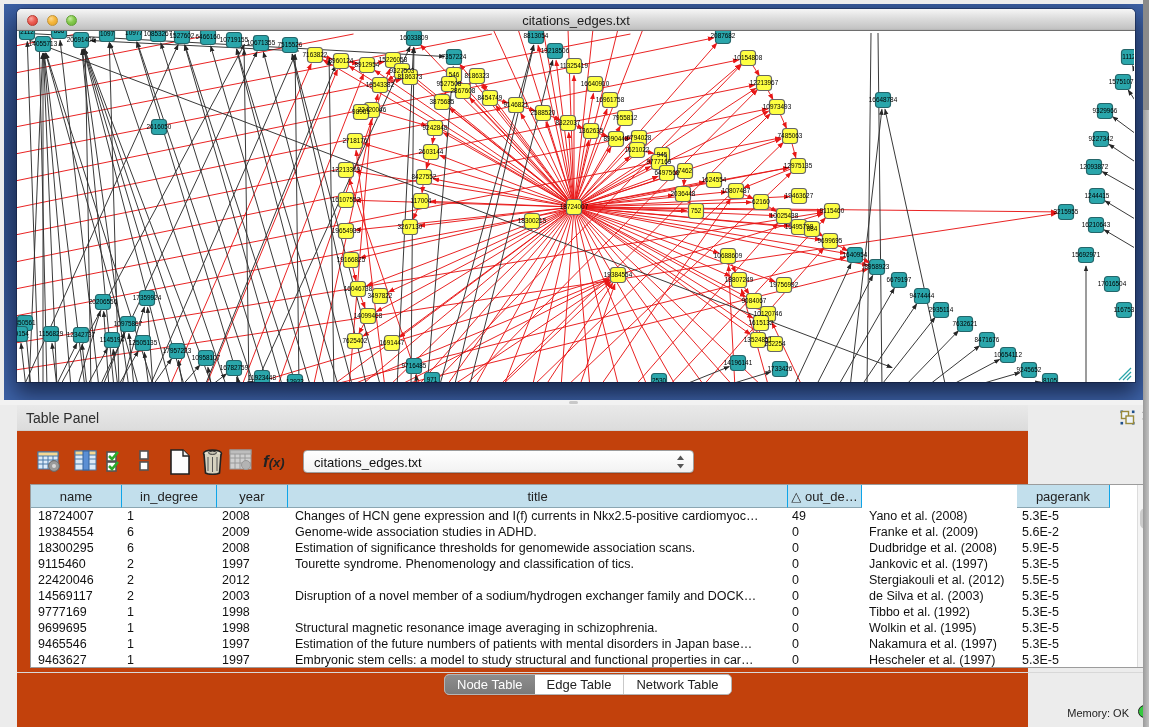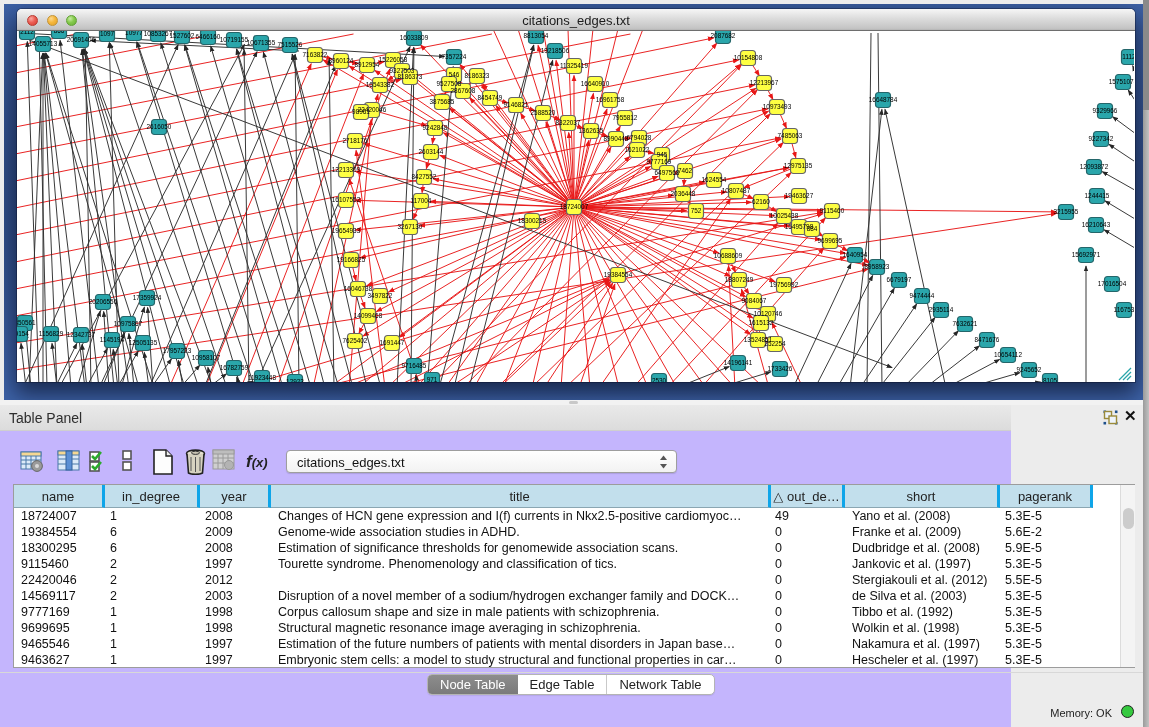--- a/index.html
+++ b/index.html
@@ -16,34 +16,34 @@
 #tl1{left:9.5px;background:radial-gradient(circle at 35% 30%,#f9a9a2,#ec5f55 45%,#d33b2f);border:0.5px solid #b93a30}
 #tl2{left:29.5px;background:radial-gradient(circle at 35% 30%,#fcd88e,#f6b73c 45%,#dfa02b);border:0.5px solid #c39334}
 #tl3{left:49px;background:radial-gradient(circle at 35% 30%,#c7eca4,#85ca4c 45%,#66ae35);border:0.5px solid #61a136}
 #canvas{position:absolute;left:0;top:22px;width:1117px;height:351px;background:#fff;overflow:hidden}
 #net{position:absolute;left:0;top:0}
 .nl{font-size:6.4px;fill:#000;text-anchor:middle;font-family:"Liberation Sans",sans-serif}
 line.r{stroke:#e81717;stroke-width:0.95}
 line.b{stroke:#2e2e2e;stroke-width:0.95}
 #divider{position:absolute;left:0;top:400px;width:1149px;height:5px;background:#f2f2f2}
 #divider:after{content:"";position:absolute;left:569px;top:1px;width:9px;height:3px;background:#c8c8c8;border-radius:2px}
-#tpanel{position:absolute;left:0;top:405px;width:1011px;height:322px;background:#c4b5fd}
+#tpanel{position:absolute;left:17px;top:405px;width:1011px;height:322px;background:#c2410c}
 #tphead{position:absolute;left:0;top:0;width:100%;height:26px;background:linear-gradient(#e9e9e9,#dcdcdc);border-bottom:1px solid #cfcfcf}
 #tphead span{position:absolute;left:9px;top:5px;font-size:14px;color:#2e2e2e}
 #floatic{position:absolute;left:1102px;top:4px}
 #closex{position:absolute;left:1124px;top:2px;font-size:15px;font-weight:bold;color:#111}
 .tbi{position:absolute;top:44px}
 .fx{position:absolute;left:246px;top:47px;font-size:17px;font-style:italic;font-weight:bold;color:#222}
 .fx i{font-size:13px;font-weight:bold}
 #combo{position:absolute;left:286px;top:45px;width:391px;height:23px;background:linear-gradient(#ffffff,#f2f2f2);
  border:1px solid #9e9e9e;border-radius:4px;box-shadow:0 1px 1px rgba(0,0,0,0.12)}
 #combo span{position:absolute;left:10px;top:4px;font-size:13px;color:#111}
 #tableview{position:absolute;left:13px;top:79px;width:1122px;height:184px;background:#fff;border:1px solid #9c9c9c}
 #thead{position:absolute;left:0;top:0;height:23px;width:1106px;background:#fff}
-#thead span{position:absolute;top:0;padding-top:4px;font-size:13px;color:#222;text-align:center;border-right:3px solid #0ea5e9;border-bottom:1px solid #8aa6b2;height:23px;background:#c2dfec}
+#thead span{position:absolute;top:0;padding-top:4px;font-size:13px;color:#222;text-align:center;border-right:1px solid #0ea5e9;border-bottom:1px solid #8aa6b2;height:23px;background:#c2dfec}
 #tbody{position:absolute;left:0;top:23px;width:1106px;height:160px;overflow:hidden}
 .trow{position:relative;height:16px;width:100%}
 .trow span{position:absolute;top:1px;font-size:12.5px;color:#111;white-space:nowrap;overflow:hidden}
 .c1{left:7px;width:85px}.c2{left:96px;width:88px}.c3{left:191px;width:64px}
 .c4{left:264px;width:492px}.c5{left:761px;width:66px}.c6{left:838px;width:150px}.c7{left:991px;width:98px}
 #tsb{position:absolute;left:1106px;top:0;width:15px;height:182px;background:#f4f4f4;border-left:1px solid #dcdcdc}
 #tsb div{position:absolute;left:2px;top:23px;width:11px;height:21px;background:#ccc;border-radius:6px}
 #tabsline{position:absolute;left:0;top:267px;width:1143px;height:1px;background:#d8d8d8}
 #tabs{position:absolute;left:427px;top:269px;height:21px;border:1px solid #b4b4b4;border-radius:5px;overflow:hidden;background:#fff;box-shadow:0 1px 1px rgba(0,0,0,0.08)}
 #tabs span{display:inline-block;height:21px;line-height:20px;font-size:13px;color:#222;padding:0 12px;vertical-align:top}
@@ -699,21 +699,20 @@
         <path d="M4.5 13.5 L8 9 L1 9 z" fill="#555"></path>
 </svg>
     </div>
 <div id="tableview">
 <div id="thead">
 <span style="left:0;width:91px">name</span>
 <span style="left:91px;width:95px">in_degree</span>
 <span style="left:186px;width:71px">year</span>
 <span style="left:257px;width:500px">title</span>
 <span style="left:757px;width:74px">△ out_de…</span>
-<span style="left:831px;width:155px">short</span>
 <span style="left:986px;width:93px">pagerank</span>
 </div>
 <div id="tbody">
 <div class="trow">
           <span class="c1">18724007</span>
           <span class="c2">1</span>
           <span class="c3">2008</span>
           <span class="c4">Changes of HCN gene expression and I(f) currents in Nkx2.5-positive cardiomyoc…</span>
           <span class="c5">49</span>
           <span class="c6">Yano et al. (2008)</span>
@@ -760,32 +759,31 @@
           <span class="c3">2003</span>
           <span class="c4">Disruption of a novel member of a sodium/hydrogen exchanger family and DOCK…</span>
           <span class="c5">0</span>
           <span class="c6">de Silva et al. (2003)</span>
           <span class="c7">5.3E-5</span>
         </div>
 <div class="trow">
           <span class="c1">9777169</span>
           <span class="c2">1</span>
           <span class="c3">1998</span>
-          <span class="c4">Corpus callosum shape and size in male patients with schizophrenia.</span>
           <span class="c5">0</span>
           <span class="c6">Tibbo et al. (1992)</span>
           <span class="c7">5.3E-5</span>
         </div>
 <div class="trow">
           <span class="c1">9699695</span>
           <span class="c2">1</span>
           <span class="c3">1998</span>
           <span class="c4">Structural magnetic resonance image averaging in schizophrenia.</span>
           <span class="c5">0</span>
-          <span class="c6">Wolkin et al. (1998)</span>
+          <span class="c6">Wolkin et al. (1995)</span>
           <span class="c7">5.3E-5</span>
         </div>
 <div class="trow">
           <span class="c1">9465546</span>
           <span class="c2">1</span>
           <span class="c3">1997</span>
           <span class="c4">Estimation of the future numbers of patients with mental disorders in Japan base…</span>
           <span class="c5">0</span>
           <span class="c6">Nakamura et al. (1997)</span>
           <span class="c7">5.3E-5</span>

